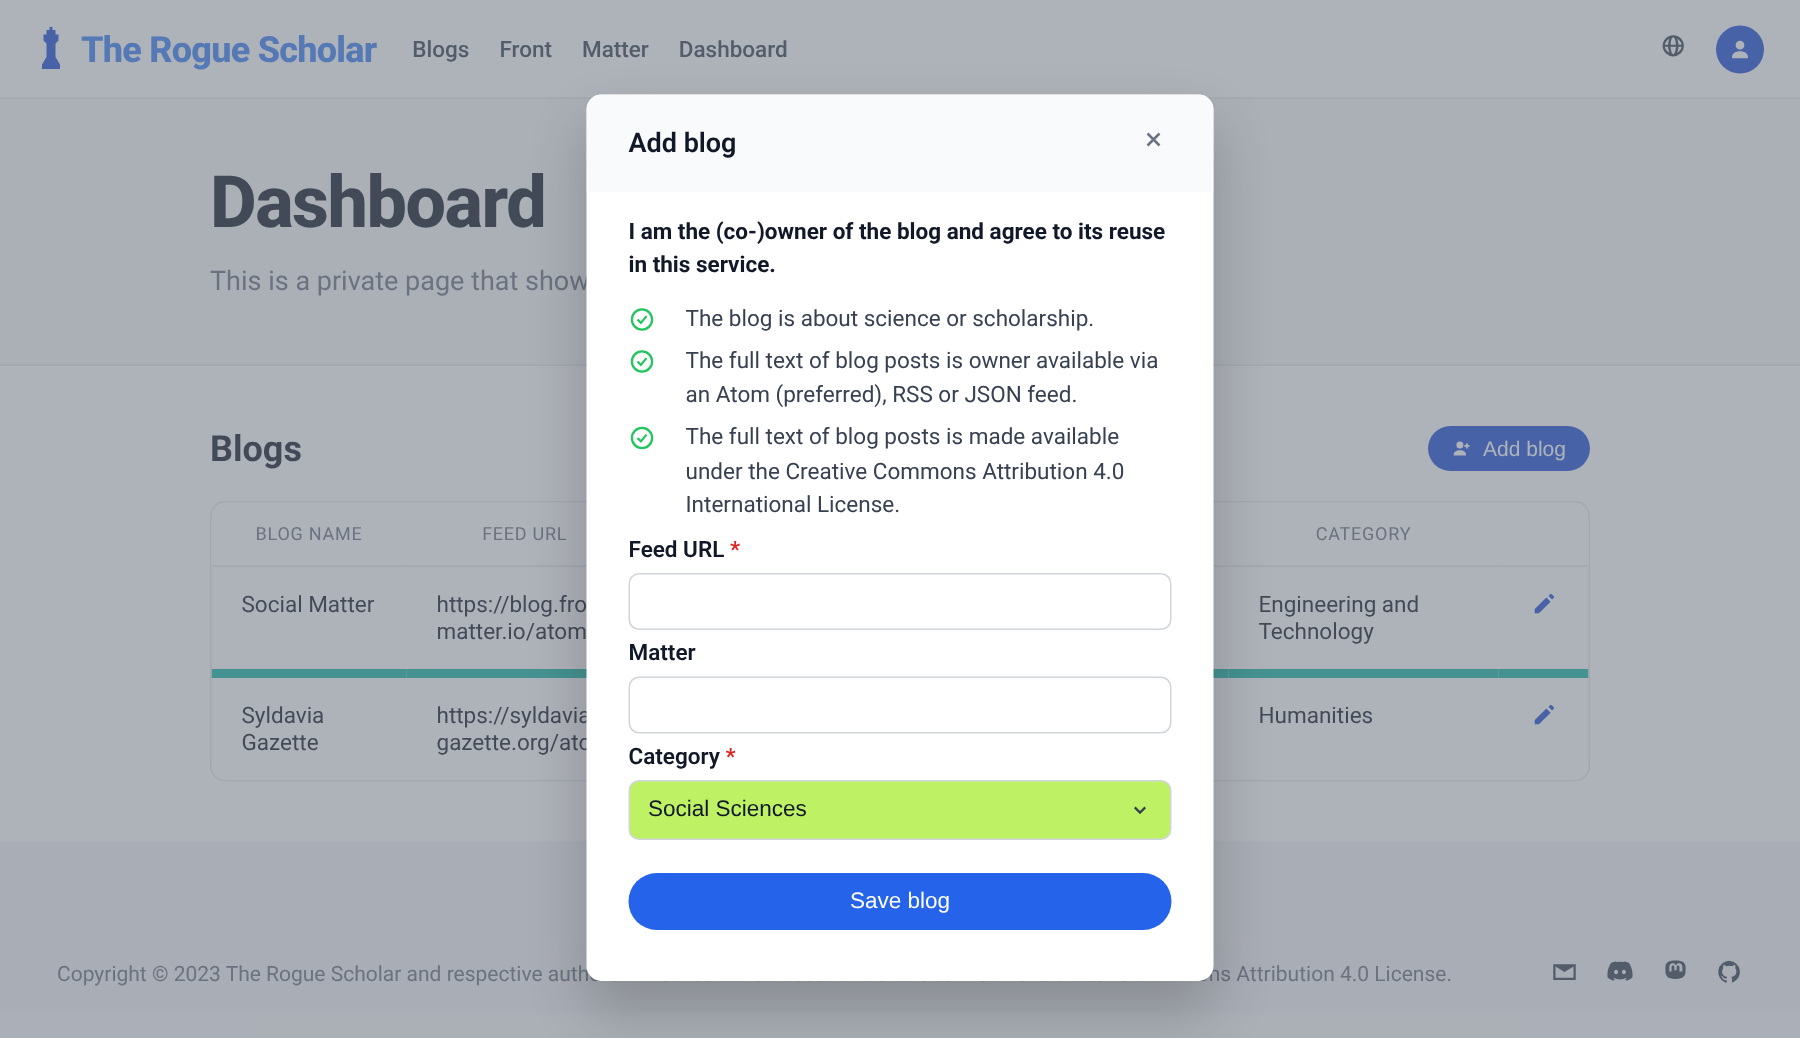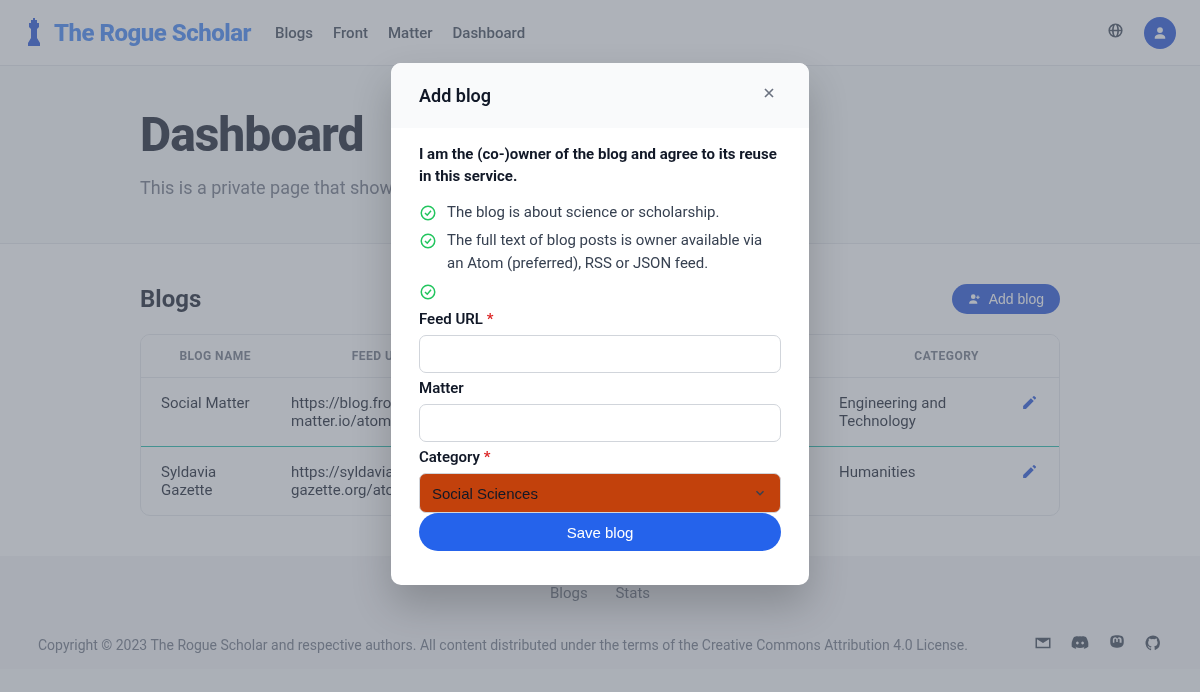--- a/index.html
+++ b/index.html
@@ -18,22 +18,22 @@
     .page-head { padding: 40px 140px 45px; background: #f9fafb; border-bottom: 1px solid #e5e7eb; }
     .page-title { font-size: 48px; font-weight: 800; color: #111827; letter-spacing: -1px; }
     .page-sub { margin-top: 14px; font-size: 18px; color: #6b7280; }
     
     .content { padding: 40px 140px; background: #fff; }
     .blogs-header { display: flex; align-items: center; justify-content: space-between; margin-bottom: 20px; }
     .blogs-title { font-size: 24px; font-weight: 700; color: #111827; }
     .add-blog-btn { background: #1d4ed8; color: #fff; border: none; border-radius: 18px; padding: 7px 16px; font-size: 14px; font-weight: 500; display: inline-flex; align-items: center; gap: 7px; cursor: pointer; }
     
     .blogs-table { width: 100%; border: 1px solid #e5e7eb; border-radius: 10px; border-collapse: separate; border-spacing: 0; overflow: hidden; }
-    .blogs-table thead th { text-align: right; padding: 14px 20px; font-size: 12px; font-weight: 700; color: #6b7280; letter-spacing: 0.5px; background: #fff; border-bottom: 1px solid #e5e7eb; }
-    .blogs-table tbody td { padding: 16px 20px; font-size: 15px; color: #111827; border-top: 1px solid #14b8a6; vertical-align: top; }
+    .blogs-table thead th { text-align: center; padding: 14px 20px; font-size: 12px; font-weight: 400; color: #6b7280; letter-spacing: 0.5px; background: #fff; border-bottom: 1px solid #e5e7eb; }
+    .blogs-table tbody td { padding: 16px 20px; font-size: 15px; color: #111827; border-top: 6px solid #14b8a6; vertical-align: top; }
     .blogs-table tbody tr:first-child td { border-top: none; }
     .edit-icon { color: #1d4ed8; cursor: pointer; }
     .col-name { width: 130px; }
     .col-feed { width: 150px; }
     .col-cat { width: 180px; }
     .col-act { width: 60px; text-align: center; }
     
     .footer-nav { text-align: center; padding: 28px 0 18px; background: #f3f4f6; color: #6b7280; font-size: 15px; }
     .footer-nav span { margin: 0 12px; cursor: pointer; }
     .footer-bottom { display: flex; align-items: center; justify-content: space-between; padding: 14px 38px; background: #f3f4f6; color: #6b7280; font-size: 14px; }
@@ -41,30 +41,30 @@
     .footer-icons span { cursor: pointer; }
     
     .overlay { position: absolute; inset: 0; background: rgba(107,114,128,0.55); display: flex; align-items: flex-start; justify-content: center; padding-top: 63px; }
     .modal { width: 418px; background: #fff; border-radius: 10px; box-shadow: 0 20px 40px rgba(0,0,0,0.2); overflow: hidden; }
     .modal-header { display: flex; align-items: center; justify-content: space-between; padding: 18px 28px; background: #f9fafb; }
     .modal-title { font-size: 18px; font-weight: 600; color: #111827; }
     .close-btn { background: none; border: none; color: #6b7280; cursor: pointer; font-size: 18px; padding: 4px; }
     .modal-body { padding: 16px 28px 34px; }
     .consent { font-size: 15px; font-weight: 700; color: #111827; line-height: 1.45; margin-bottom: 10px; }
     .reqs { list-style: none; }
-    .reqs li { display: flex; align-items: flex-start; gap: 10px; padding: 3px 0; font-size: 15px; color: #374151; line-height: 1.5; }
+    .reqs li { display: flex; align-items: flex-start; gap: 20px; padding: 3px 0; font-size: 15px; color: #374151; line-height: 1.5; }
     .check-icon { flex-shrink: 0; margin-top: 3px; color: #22c55e; }
     .form-group { margin-top: 6px; }
     .form-label { font-size: 15px; font-weight: 600; color: #111827; display: block; margin-bottom: 7px; }
     .required { color: #dc2626; }
     .text-input { width: 100%; height: 38px; border: 1px solid #d1d5db; border-radius: 7px; padding: 0 12px; font-size: 15px; }
     .select-wrap { position: relative; }
-    .select-input { width: 100%; height: 40px; border: 1px solid #d1d5db; border-radius: 7px; padding: 0 12px; font-size: 15px; color: #111827; appearance: none; background: #c2410c; cursor: pointer; }
+    .select-input { width: 100%; height: 40px; border: 1px solid #d1d5db; border-radius: 7px; padding: 0 12px; font-size: 15px; color: #111827; appearance: none; background: #bef264; cursor: pointer; }
     .chevron { position: absolute; right: 14px; top: 50%; transform: translateY(-50%); pointer-events: none; color: #374151; }
-    .save-btn { width: 100%; height: 38px; background: #2563eb; color: #fff; border: none; border-radius: 19px; font-size: 15px; font-weight: 500; cursor: pointer; }
+    .save-btn { width: 100%; height: 38px; background: #2563eb; color: #fff; border: none; border-radius: 19px; font-size: 15px; font-weight: 500; margin-top: 22px; cursor: pointer; }
   </style>
 </head>
 <body>
 
 <div class="topbar">
   <div class="logo">
     <svg class="logo-icon" viewBox="0 0 20 30" fill="#1d4ed8">
         <path d="M7 2 L13 2 L13 5 L15 5 L15 9 L13 11 L13 20 L16 25 L16 28 L4 28 L4 25 L7 20 L7 11 L5 9 L5 5 L7 5 Z M9 0 L11 0 L11 2 L9 2 Z"></path>
       </svg>
     <span class="logo-text">The Rogue Scholar</span>
@@ -184,20 +184,21 @@
               <circle cx="12" cy="12" r="9"></circle>
               <path d="M8 12l3 3 5-6"></path>
             </svg>
           <span>The full text of blog posts is owner available via an Atom (preferred), RSS or JSON feed.</span>
         </li>
         <li>
           <svg class="check-icon" width="18" height="18" viewBox="0 0 24 24" fill="none" stroke="currentColor" stroke-width="2">
               <circle cx="12" cy="12" r="9"></circle>
               <path d="M8 12l3 3 5-6"></path>
             </svg>
+          <span>The full text of blog posts is made available under the Creative Commons Attribution 4.0 International License.</span>
         </li>
       </ul>
       <div class="form-group">
         <label class="form-label"><span>Feed URL</span> <span class="required">*</span></label>
         <input class="text-input" type="text" style="">
       </div>
       <div class="form-group">
         <label class="form-label">Matter</label>
         <input class="text-input" type="text" style="">
       </div>

